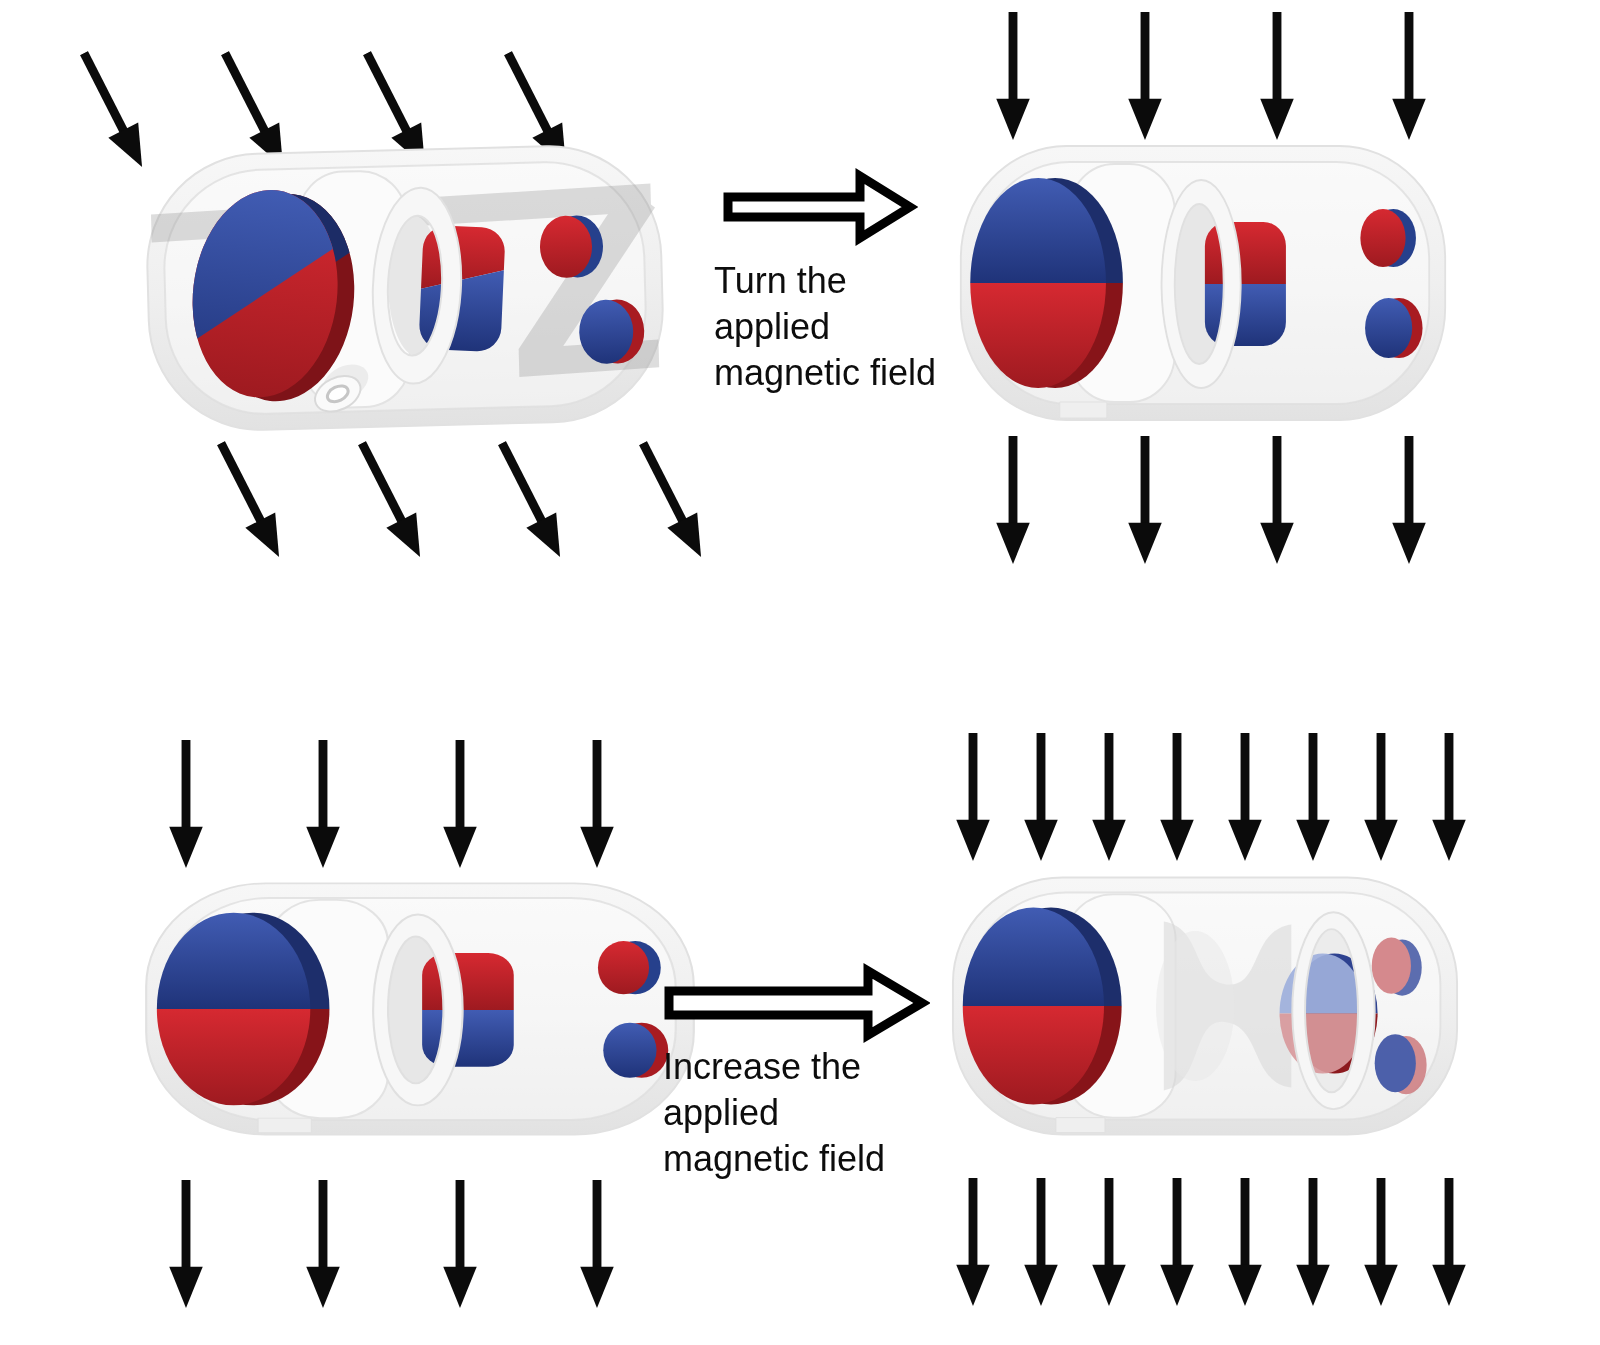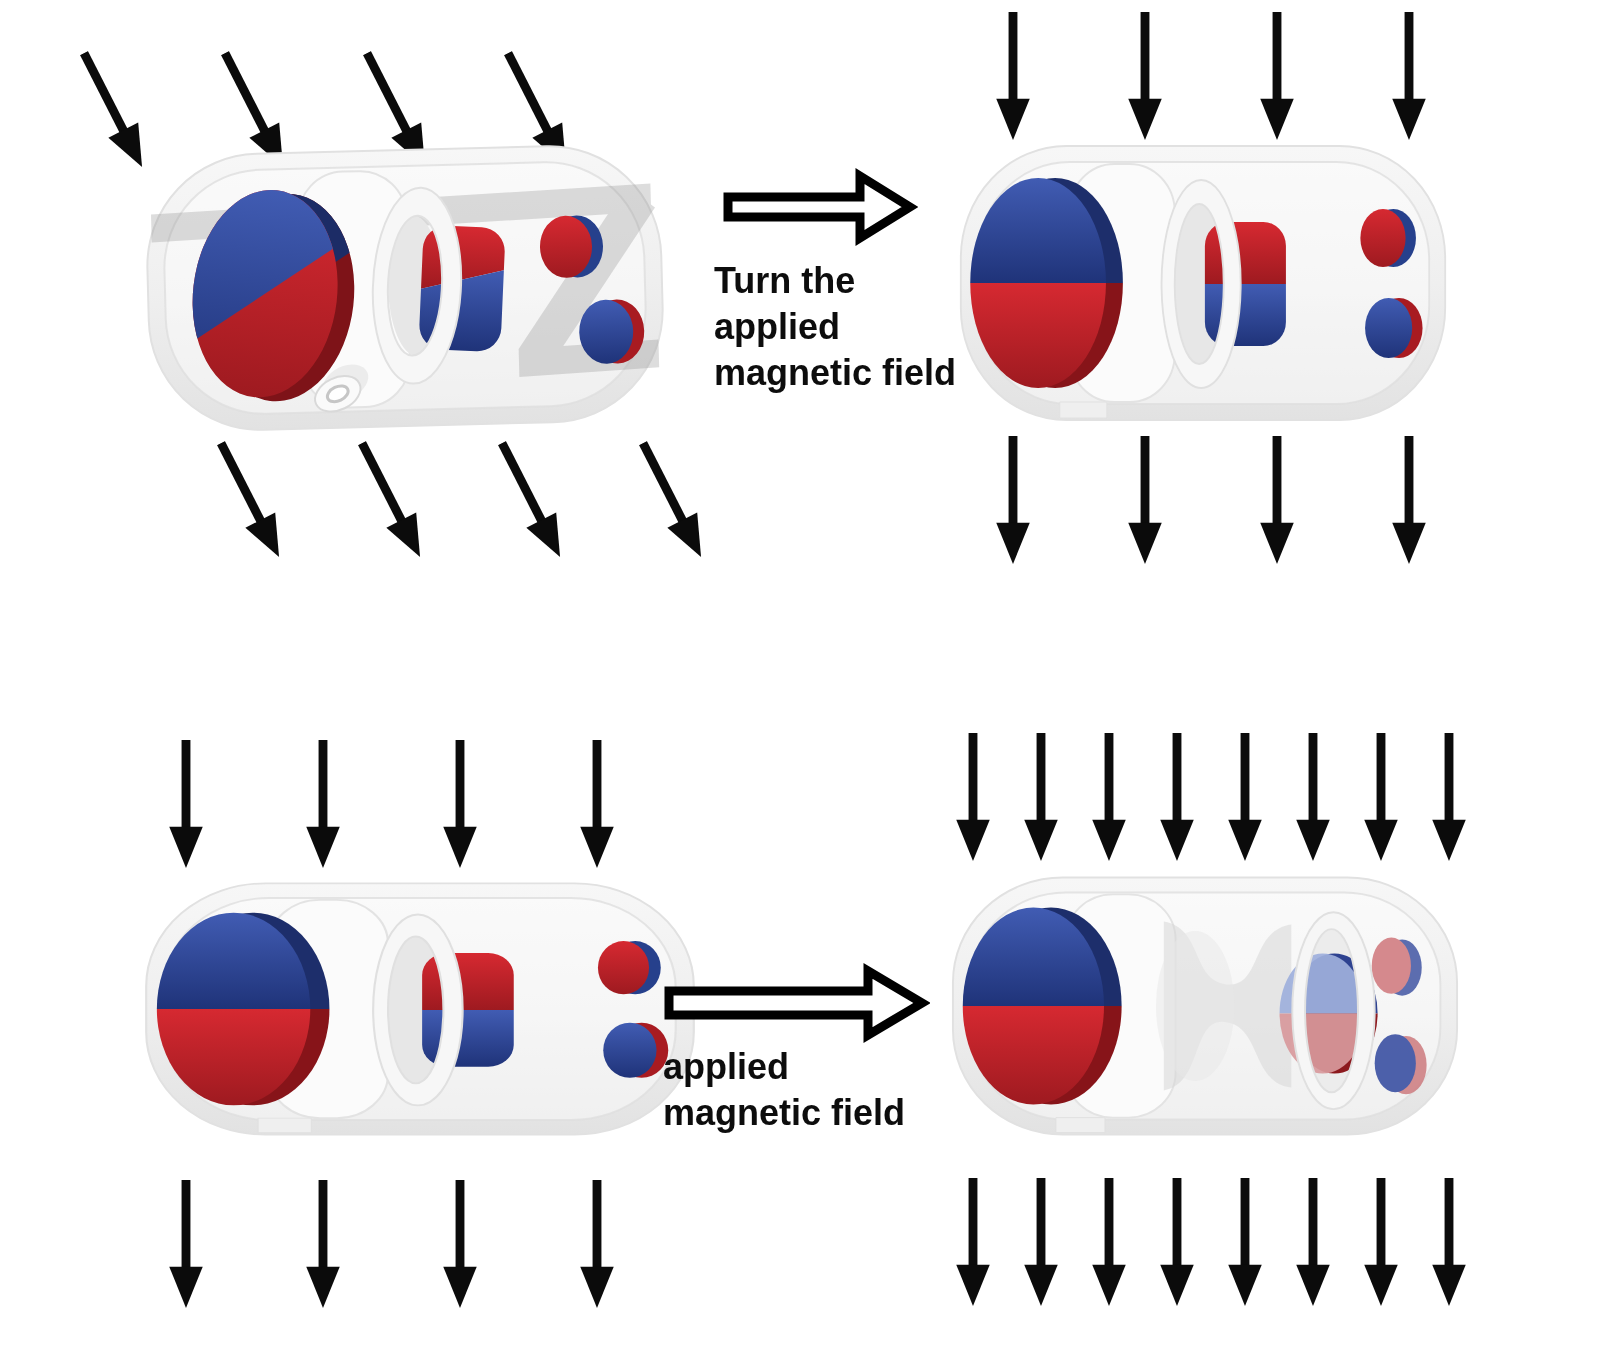--- a/index.html
+++ b/index.html
@@ -7,21 +7,21 @@
     position:relative;width:1600px;height:1345px;background:#ffffff;overflow:hidden;
     font-family:"Liberation Sans",sans-serif;
   }
   .arrow-row{position:absolute;display:flex;justify-content:space-between;}
   .field-arrow{width:36px;height:128px;display:block;flex:0 0 auto;}
   .field-arrow svg{display:block;}
   .diag .field-arrow{transform:rotate(-27deg);}
   .capsule{position:absolute;}
   .t-arrow{position:absolute;}
   .t-label{
-    position:absolute;font-weight:bold;font-size:36px;line-height:46px;
+    position:absolute;font-weight:normal;font-size:36px;line-height:46px;
     color:#0d0d0d;white-space:nowrap;
   }
   .hidden-defs{position:absolute;width:0;height:0;overflow:hidden;}
 </style>
 </head>
 <body>
 
 <svg class="hidden-defs" aria-hidden="true">
   <defs>
     <linearGradient id="gShell" x1="0" y1="0" x2="0" y2="1">
@@ -367,20 +367,21 @@
           <rect x="13.5" y="0" width="9" height="92" fill="#0b0b0b"></rect>
           <polygon points="1,88 35,88 18,130" fill="#0b0b0b"></polygon>
         </svg>
       </span>
 </div>
 
   <svg class="t-arrow" style="left:663px;top:963px" width="267" height="80" viewBox="0 0 267 80">
     <polygon points="6,28 205,28 205,8 259,40 205,72 205,52 6,52" fill="#ffffff" stroke="#000000" stroke-width="9" stroke-linejoin="miter"></polygon>
   </svg>
   <div class="t-label" style="left:663px;top:1044px">
+    <div>Increase the</div>
     <div>applied</div>
     <div>magnetic field</div>
   </div>
 
   <div class="arrow-row" style="left:955px;top:733px;width:512px;height:128px">
   <span class="field-arrow">
         <svg viewBox="0 0 36 130" width="36" height="128" aria-hidden="true">
           <rect x="13.5" y="0" width="9" height="92" fill="#0b0b0b"></rect>
           <polygon points="1,88 35,88 18,130" fill="#0b0b0b"></polygon>
         </svg>

